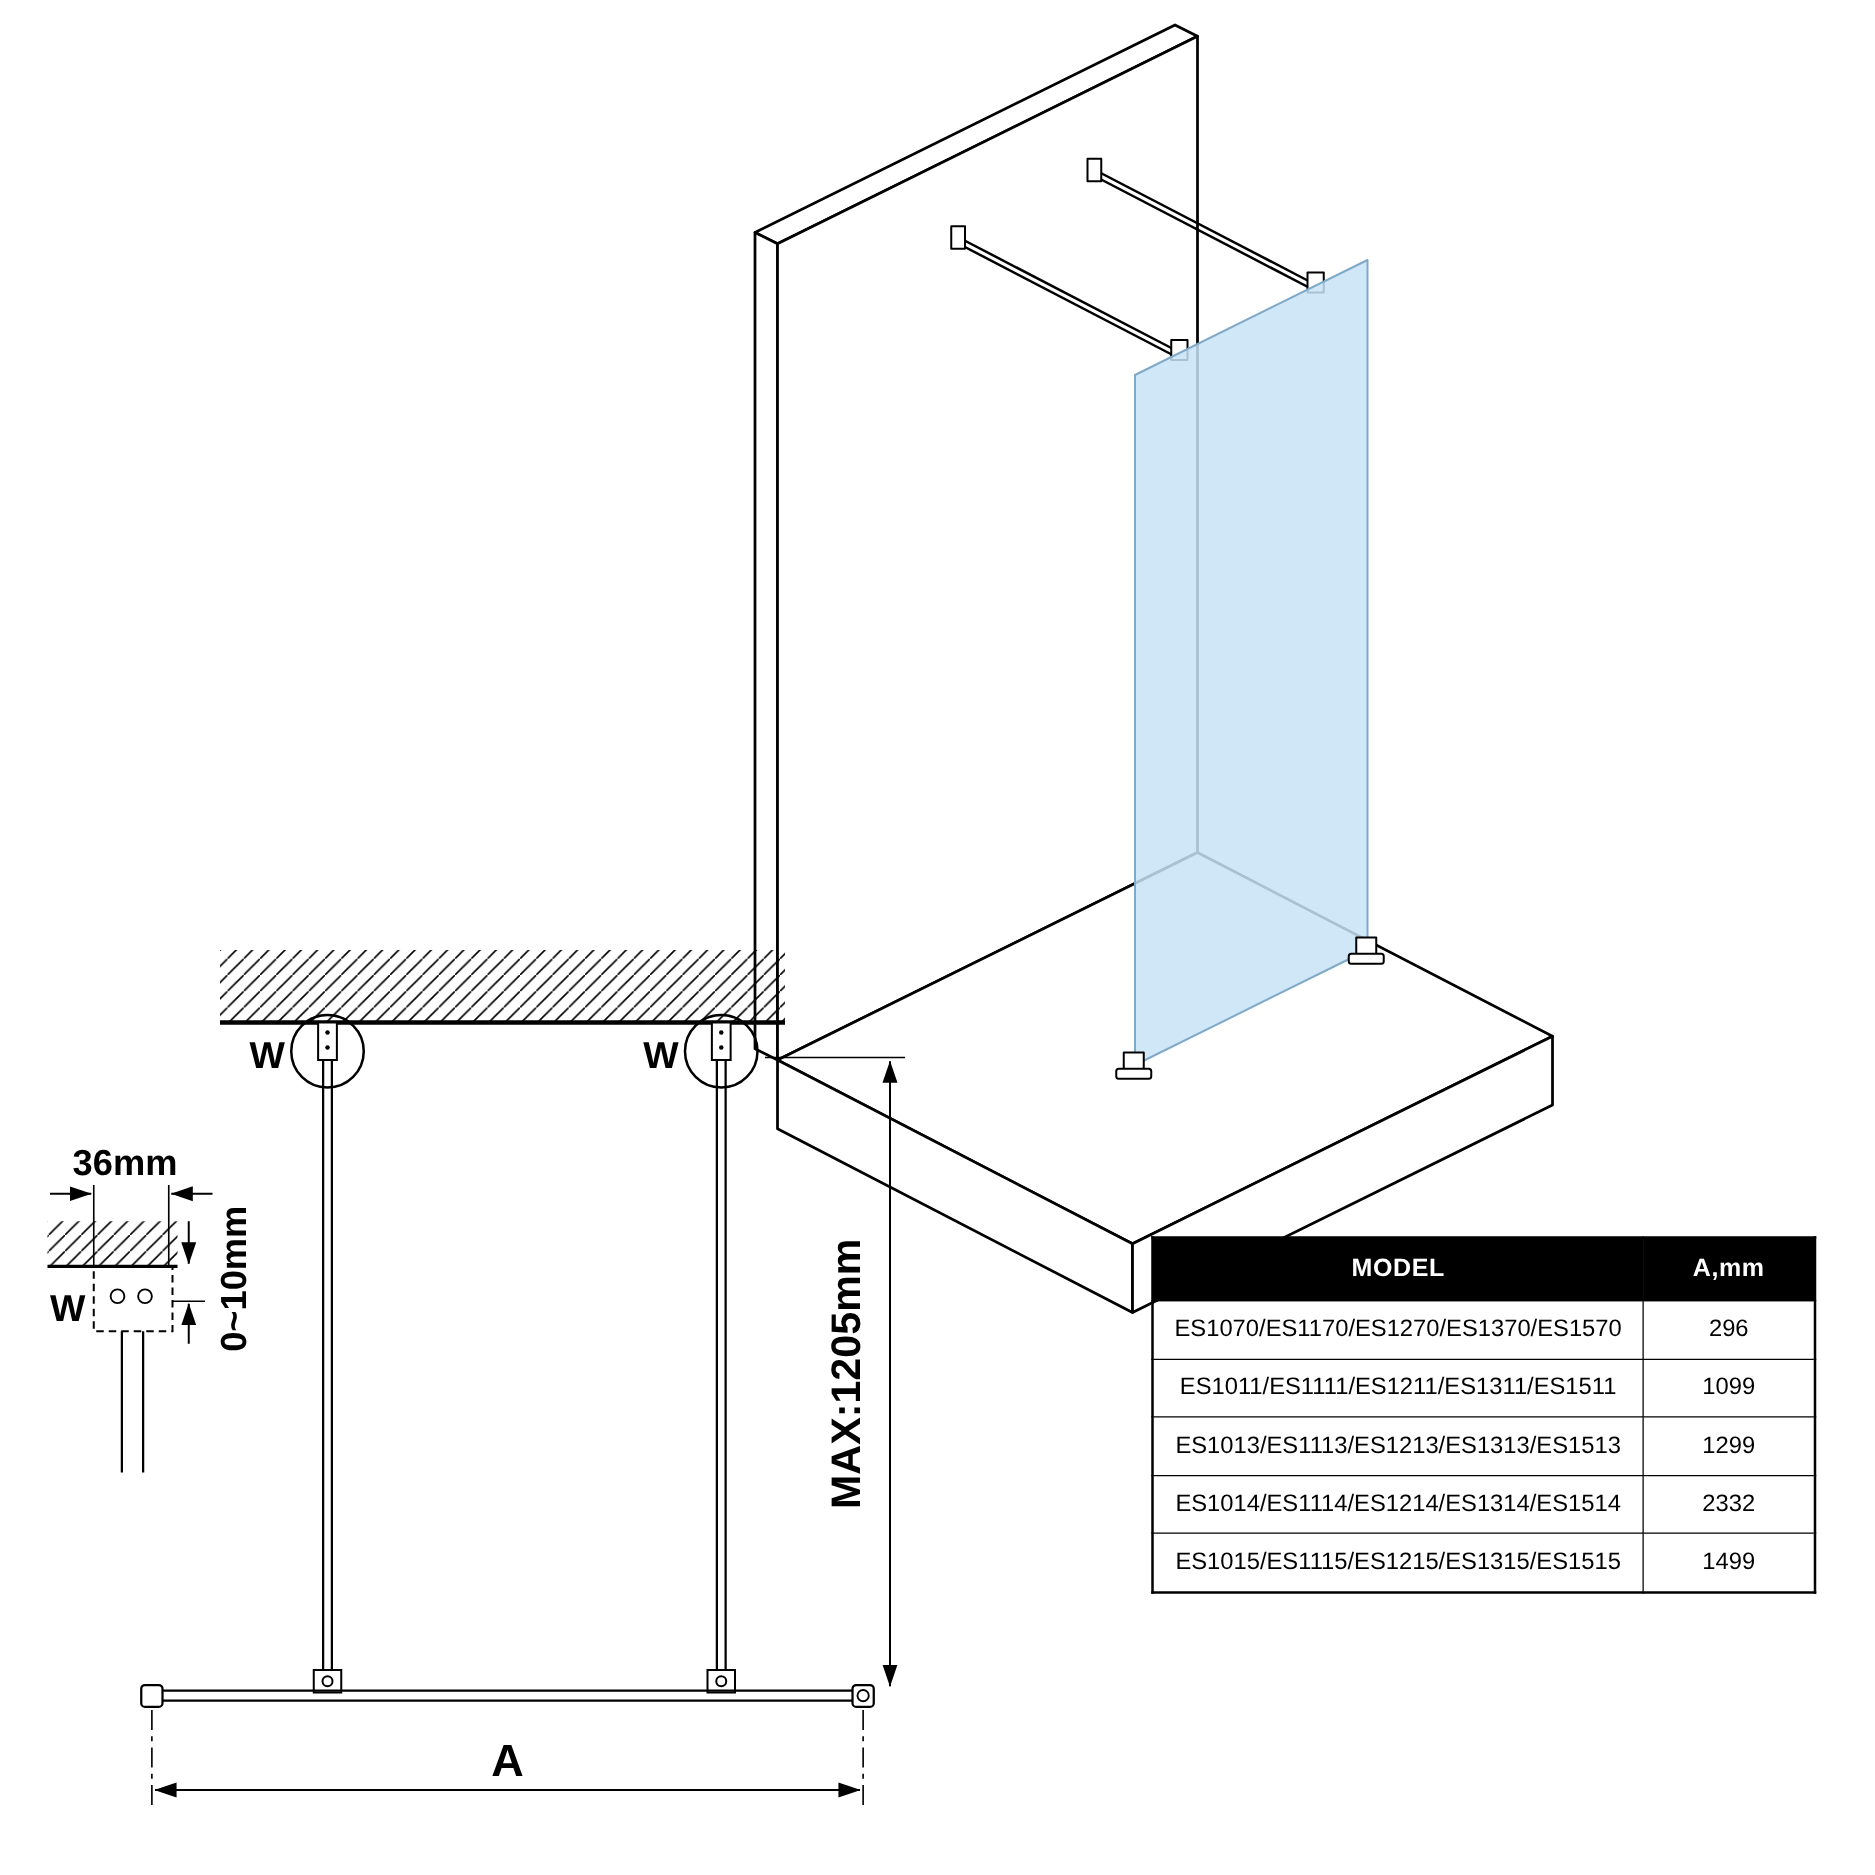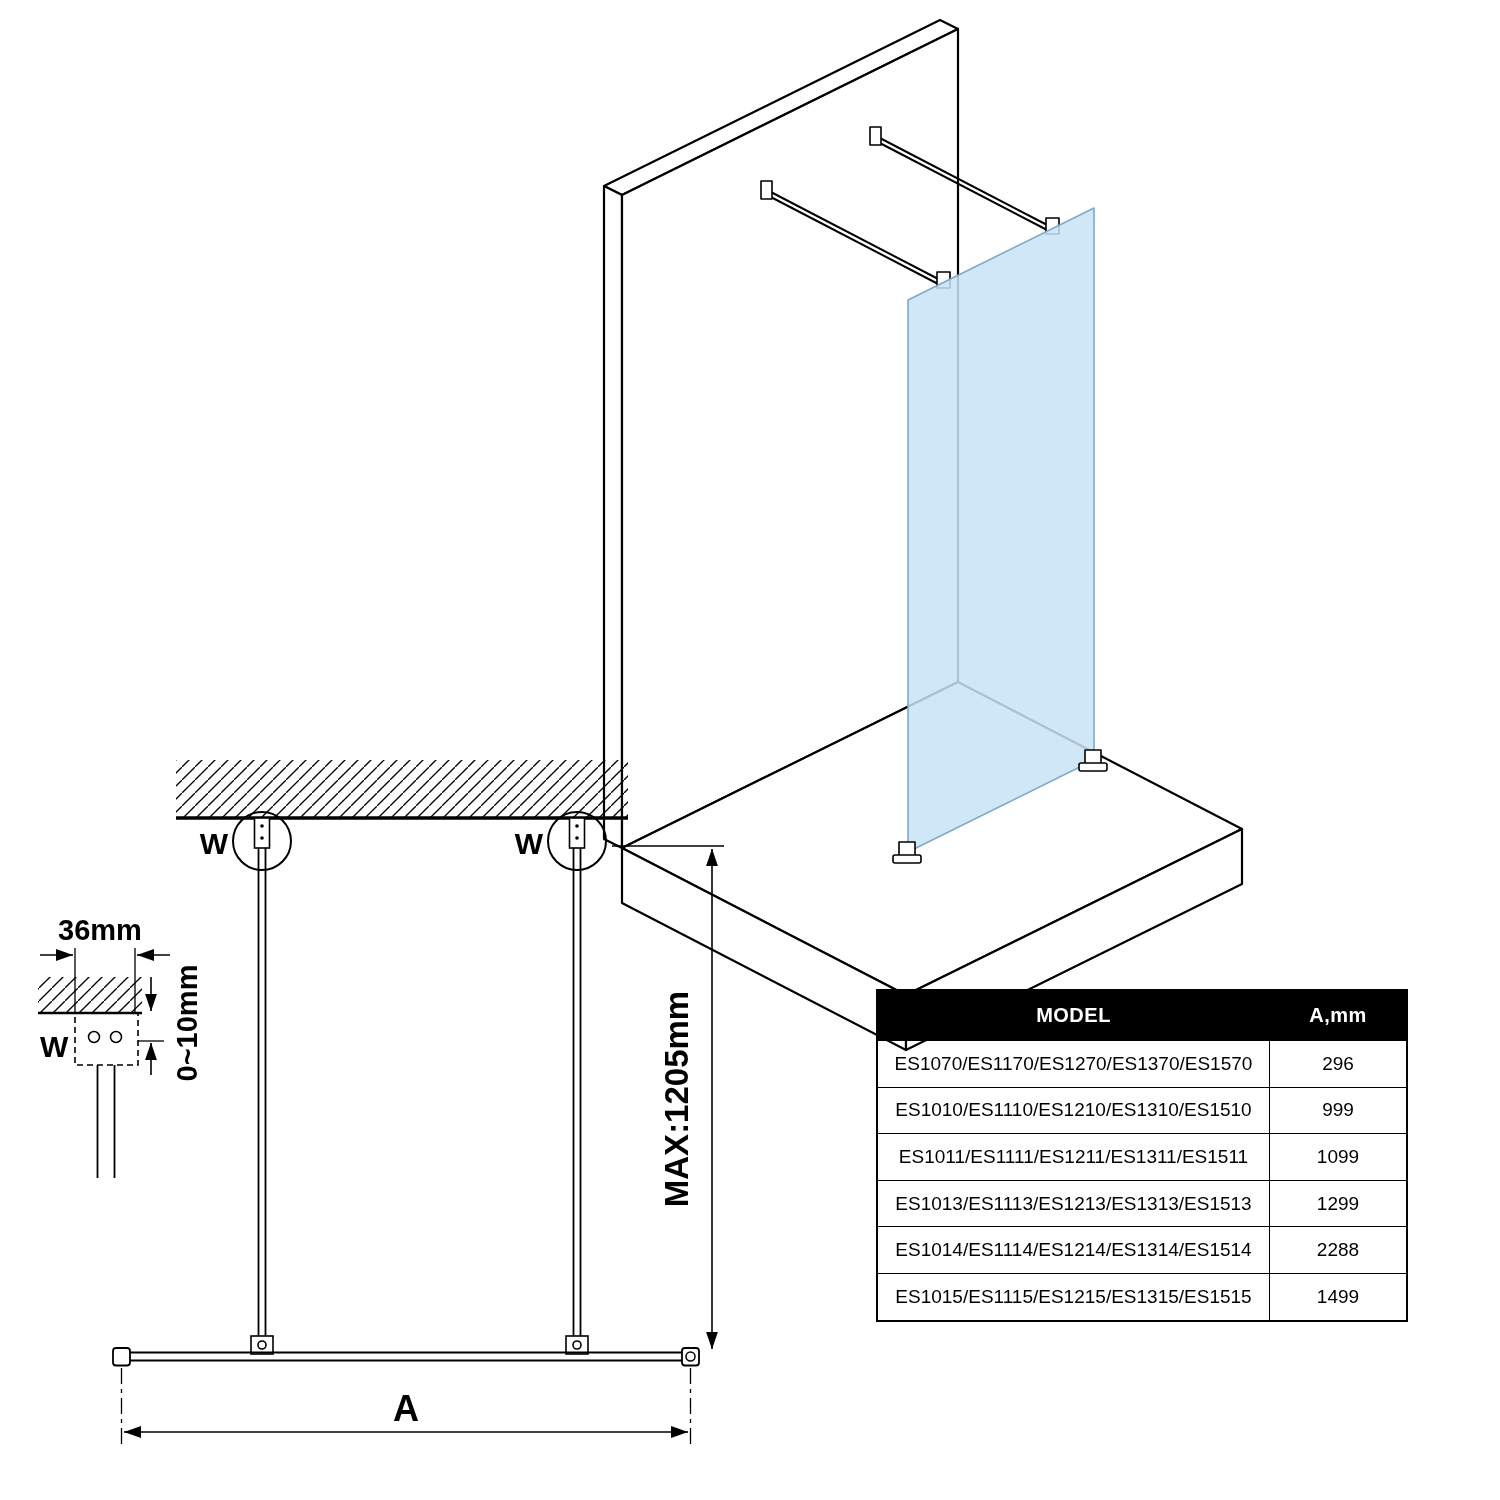--- a/index.html
+++ b/index.html
@@ -1,19 +1,19 @@
 <!DOCTYPE html>
 <html><head>
 <meta charset="utf-8">
 <style>
   html,body{margin:0;padding:0;}
   body{width:1500px;height:1500px;position:relative;background:#fff;font-family:"Liberation Sans",sans-serif;}
   #drawing{position:absolute;left:0;top:0;}
   .lbl{font-family:"Liberation Sans",sans-serif;font-weight:bold;fill:#000;stroke:none;}
-  .spec-table{position:absolute;left:876px;top:989px;width:523px;}
+  .spec-table{position:absolute;left:921px;top:989px;width:523px;}
   .spec-table table{border-collapse:collapse;width:100%;table-layout:fixed;border:2.5px solid #000;}
   .spec-table th{background:#000;color:#fff;font-weight:bold;font-size:20px;height:47px;border:1.6px solid #000;letter-spacing:.5px;text-align:center;}
   .spec-table td{font-size:19px;height:45.6px;text-align:center;border:1.6px solid #000;padding:0 4px;white-space:nowrap;color:#000;}
   .col-model{width:389px;}
   .col-a{width:134px;}
 </style>
 </head>
 <body>
 
 <svg id="drawing" width="1500" height="1500" viewBox="0 0 1500 1500">
@@ -157,34 +157,30 @@
         <th class="col-model">MODEL</th>
         <th class="col-a">A,mm</th>
       </tr>
     </thead>
     <tbody>
       <tr>
         <td>ES1070/ES1170/ES1270/ES1370/ES1570</td>
         <td>296</td>
       </tr>
       <tr>
-        <td>ES1010/ES1110/ES1210/ES1310/ES1510</td>
-        <td>999</td>
-      </tr>
-      <tr>
         <td>ES1011/ES1111/ES1211/ES1311/ES1511</td>
         <td>1099</td>
       </tr>
       <tr>
         <td>ES1013/ES1113/ES1213/ES1313/ES1513</td>
         <td>1299</td>
       </tr>
       <tr>
         <td>ES1014/ES1114/ES1214/ES1314/ES1514</td>
-        <td>2288</td>
+        <td>2332</td>
       </tr>
       <tr>
         <td>ES1015/ES1115/ES1215/ES1315/ES1515</td>
         <td>1499</td>
       </tr>
     </tbody>
   </table>
 </div>
 
 </body></html>

